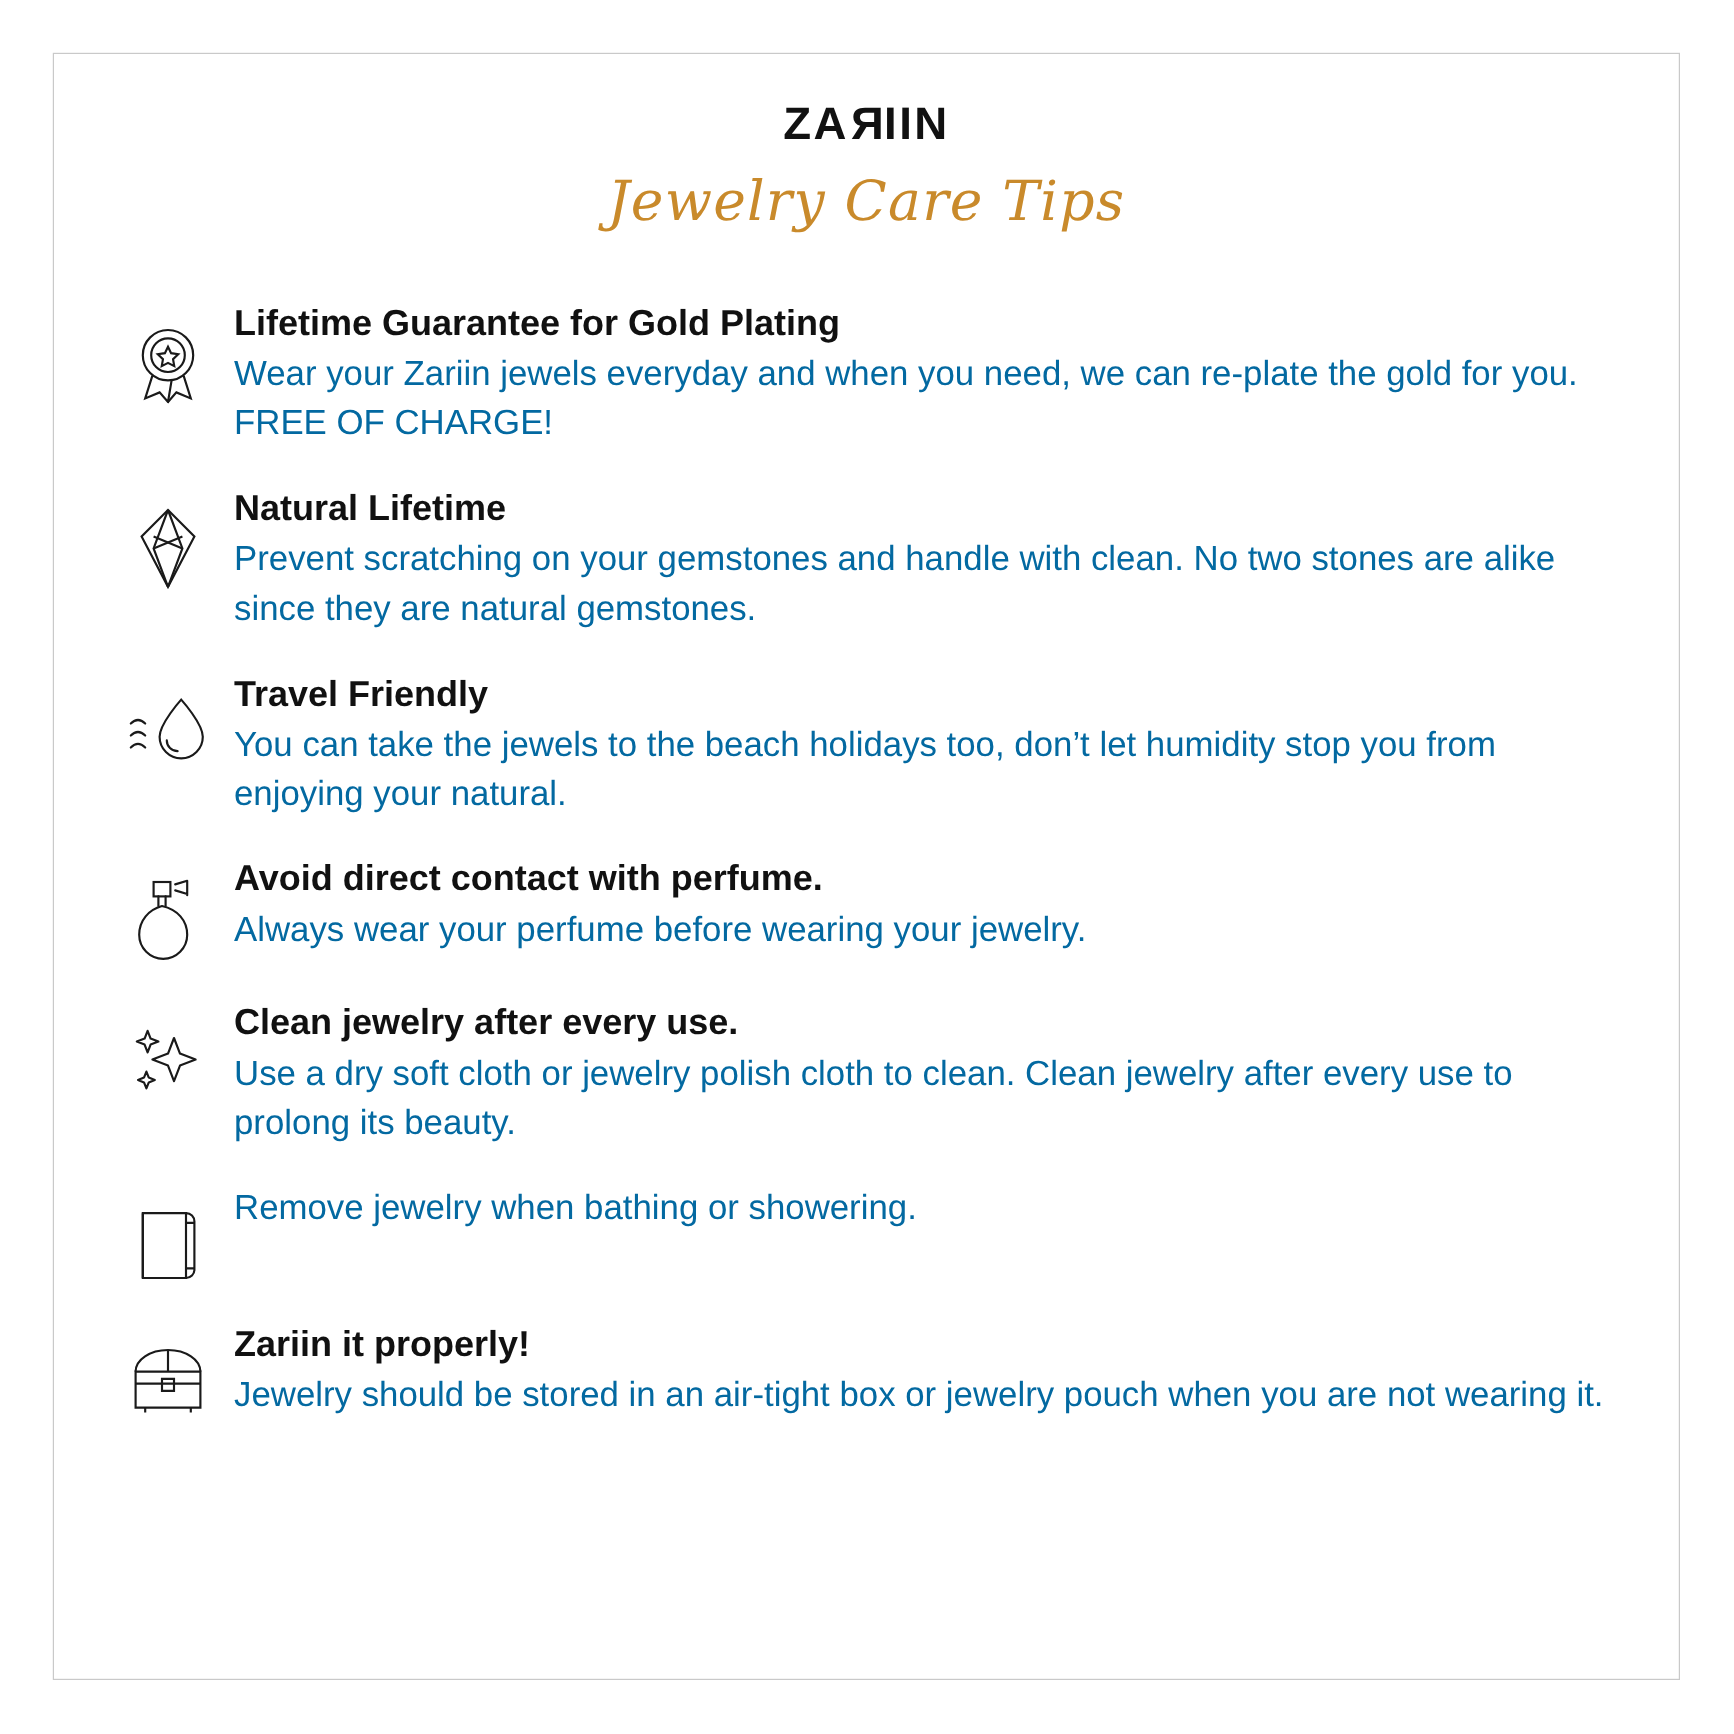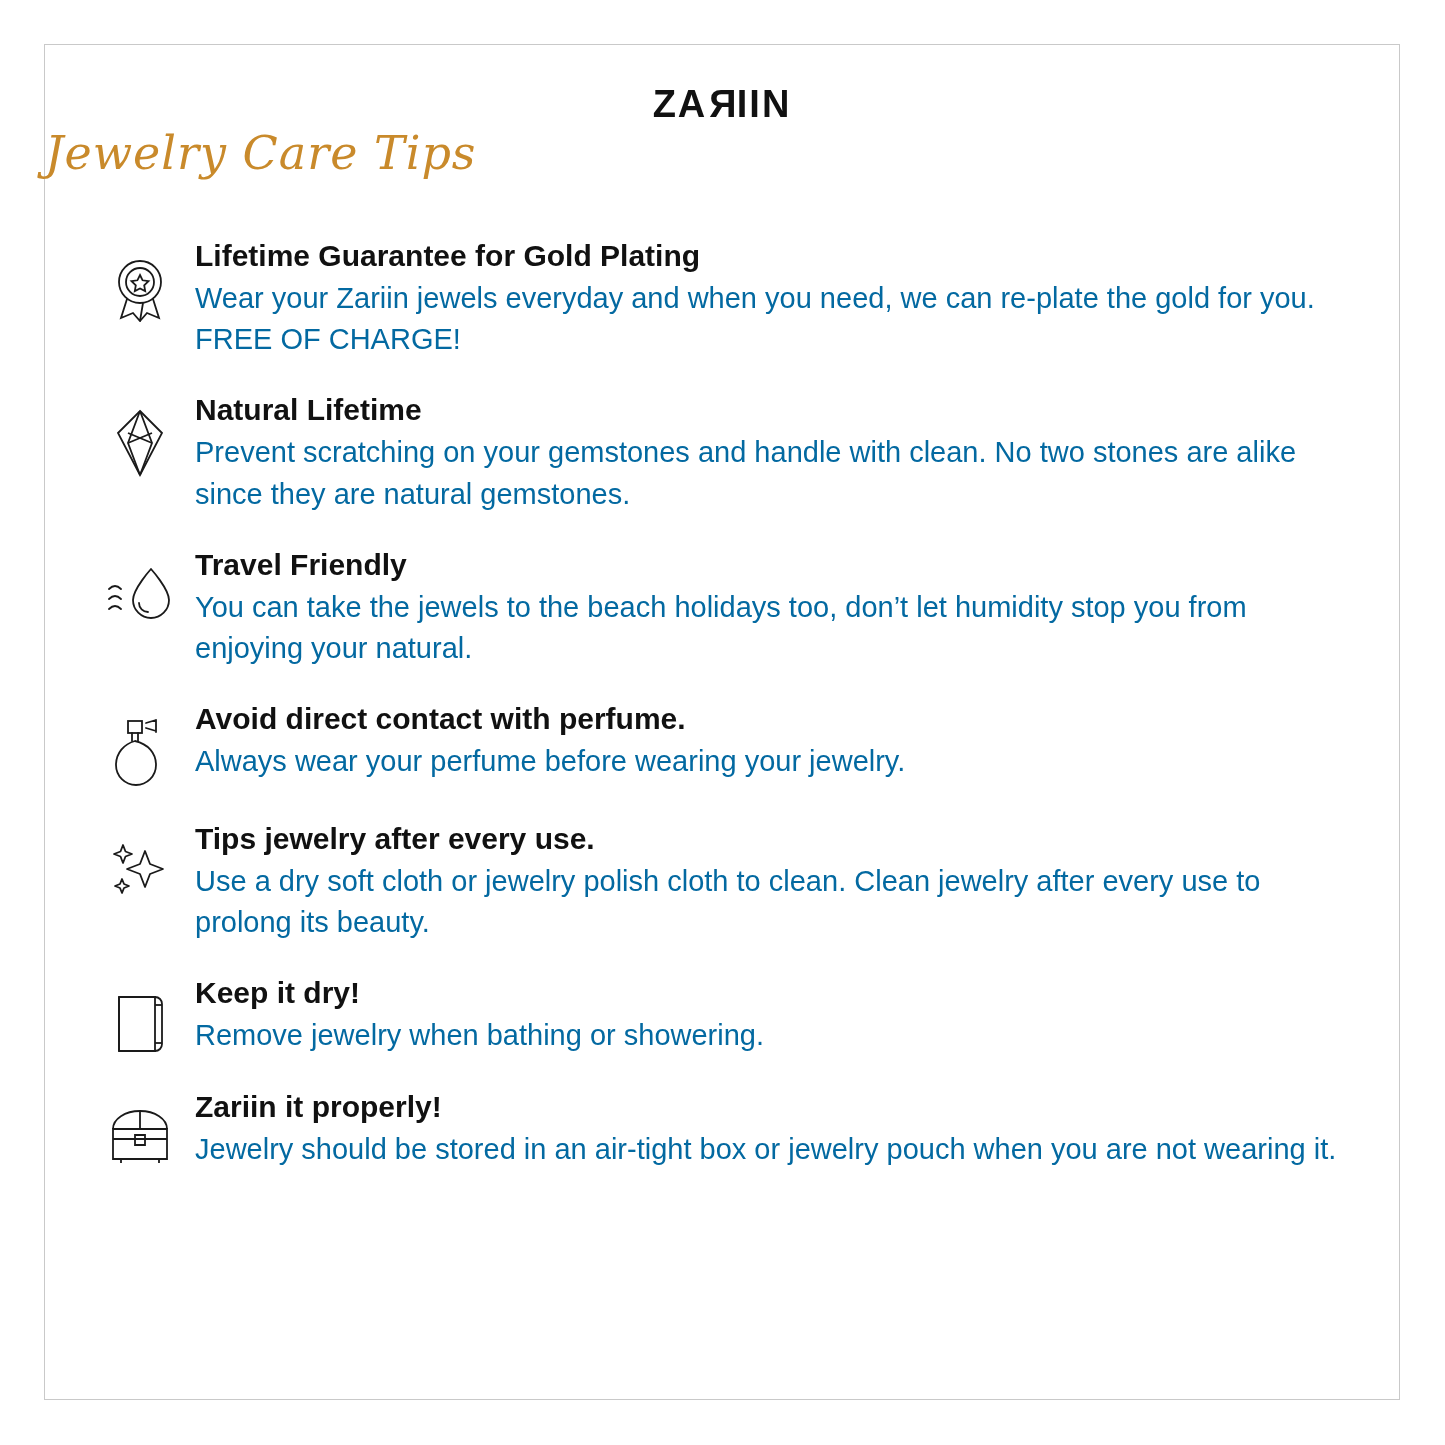--- a/index.html
+++ b/index.html
@@ -31,21 +31,22 @@
     font-weight: bold;
     font-size: 38px;
     letter-spacing: 2px;
     color: #111111;
   }
   .brand .flip {
     display: inline-block;
     transform: scaleX(-1);
   }
   .script-title {
-    text-align: left;
+    text-align: center;
+    margin-top: 14px;
     font-family: "DejaVu Serif", serif;
     font-style: italic;
     font-size: 46px;
     color: #c98a2b;
     letter-spacing: 1px;
   }
   .tips {
     margin-top: 56px;
     padding: 0 40px 0 40px;
   }
@@ -161,37 +162,36 @@
 
     <div class="tip">
       <div class="tip-icon">
         <svg width="66" height="66" viewBox="0 0 66 66" fill="none" stroke="#1a1a1a" stroke-width="1.8" stroke-linejoin="round">
           <path d="M38 14l5 13 13 5-13 5-5 13-5-13-13-5 13-5z"></path>
           <path d="M16 8l2.5 6.5L25 17l-6.5 2.5L16 26l-2.5-6.5L7 17l6.5-2.5z"></path>
           <path d="M15 42l2 5 5 2-5 2-2 5-2-5-5-2 5-2z"></path>
         </svg>
       </div>
       <div class="tip-body">
-        <p class="tip-title">Tips jewelry after every use.</p>
+        <p class="tip-title">Clean jewelry after every use.</p>
         <p class="tip-text">Use a dry soft cloth or jewelry polish cloth to clean. Clean jewelry after every use to prolong its beauty.</p>
       </div>
     </div>
 
     <div class="tip">
       <div class="tip-icon">
         <svg width="58" height="66" viewBox="0 0 58 66" fill="none" stroke="#1a1a1a" stroke-width="1.8">
           <path d="M8 6h36v54H8z"></path>
           <path d="M44 6c4 0 7 3 7 7v40c0 4-3 7-7 7"></path>
           <path d="M8 6v54"></path>
           <path d="M44 14h7"></path>
           <path d="M44 52h7"></path>
         </svg>
       </div>
       <div class="tip-body">
-        <p class="tip-title">Keep it dry!</p>
         <p class="tip-text">Remove jewelry when bathing or showering.</p>
       </div>
     </div>
 
     <div class="tip">
       <div class="tip-icon">
         <svg width="66" height="60" viewBox="0 0 66 60" fill="none" stroke="#1a1a1a" stroke-width="1.8">
           <path d="M6 24h54v30H6z"></path>
           <path d="M6 24c0-10 12-18 27-18s27 8 27 18"></path>
           <path d="M6 34h54"></path>

